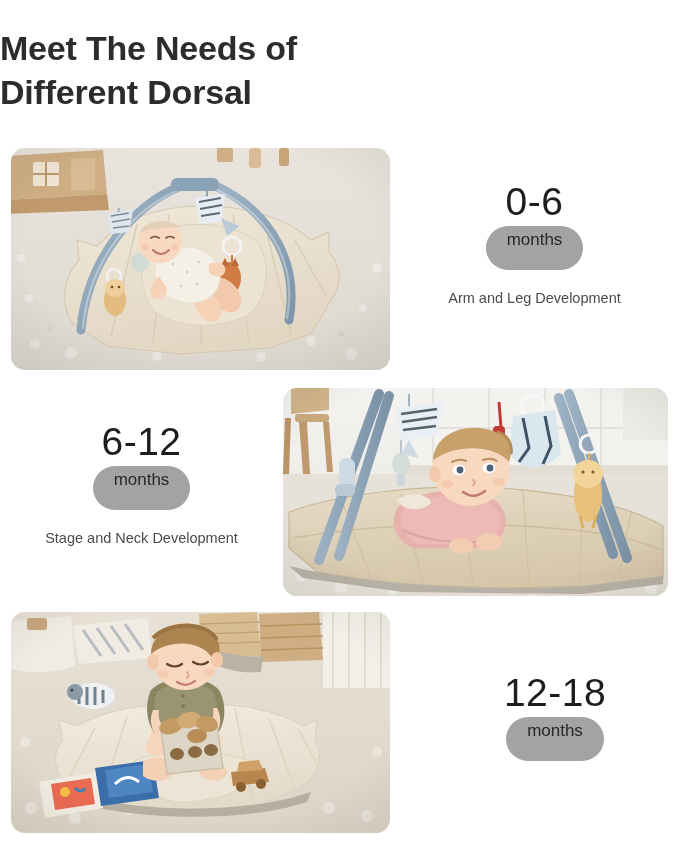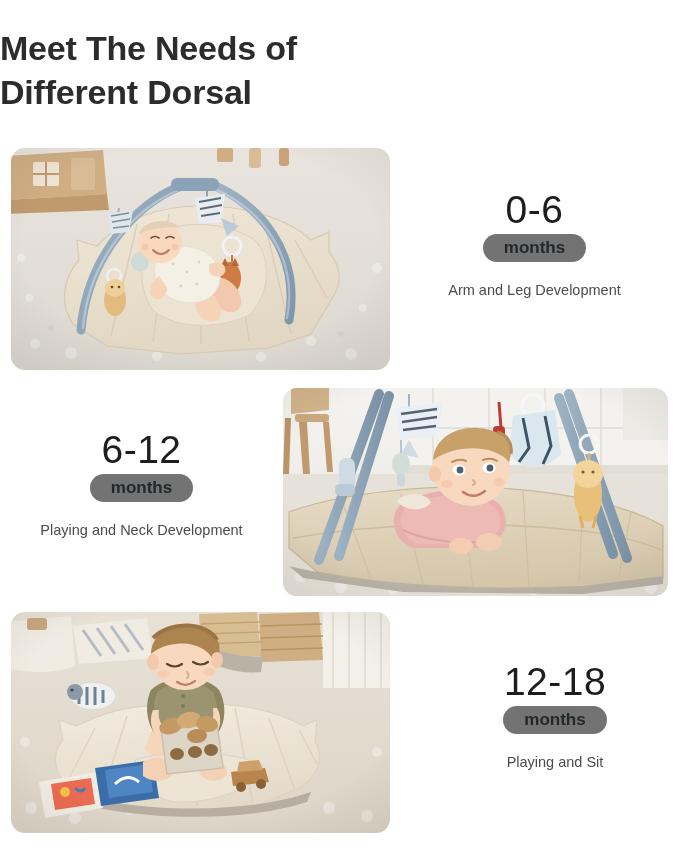--- a/index.html
+++ b/index.html
@@ -76,27 +76,27 @@
     font-size: 39px;
     line-height: 44px;
     font-weight: 300;
     color: #1d1d1d;
     letter-spacing: 0.5px;
   }
 
   .pill {
     display: inline-block;
     margin-top: 2px;
-    padding: 3px 21px 4px 21px;
-    background: #737373;
+    padding: 3px 21px 20px 21px;
+    background: #a3a3a3;
     border-radius: 999px;
     color: #23282b;
     font-size: 17px;
     line-height: 21px;
-    font-weight: 700;
+    font-weight: 400;
   }
 
   .desc {
     margin-top: 18px;
     font-size: 14.5px;
     line-height: 20px;
     color: #4b4b4b;
     font-weight: 400;
   }
 </style>
@@ -436,21 +436,21 @@
           <ellipse cx="216" cy="94" rx="6" ry="4" fill="#f3bfa4" opacity="0.55"></ellipse>
         </g>
 
         <rect x="0" y="0" width="385" height="208" fill="url(#vigB)"></rect>
       </svg>
     </div>
 
     <div class="stage-text">
       <div class="age">6-12</div>
       <div class="pill">months</div>
-      <div class="desc">Playing and Neck Development</div>
+      <div class="desc">Stage and Neck Development</div>
     </div>
   </div>
 
   <div class="row row-3">
 
     <div class="photo">
       <svg viewBox="0 0 379 221" preserveAspectRatio="xMidYMid slice" role="img">
         <defs>
           <linearGradient id="floorC" x1="0" y1="0" x2="0" y2="1">
             <stop offset="0%" stop-color="#e7e1d6"></stop>
@@ -616,17 +616,16 @@
           <ellipse cx="186" cy="124" rx="10" ry="7" fill="#b98d57" transform="rotate(-4 186 124)"></ellipse>
         </g>
 
         <rect x="0" y="0" width="379" height="221" fill="url(#vigC)"></rect>
       </svg>
     </div>
 
     <div class="stage-text">
       <div class="age">12-18</div>
       <div class="pill">months</div>
-      <div class="desc">Playing and Sit</div>
     </div>
   </div>
 
 </div>
 
 </body></html>

